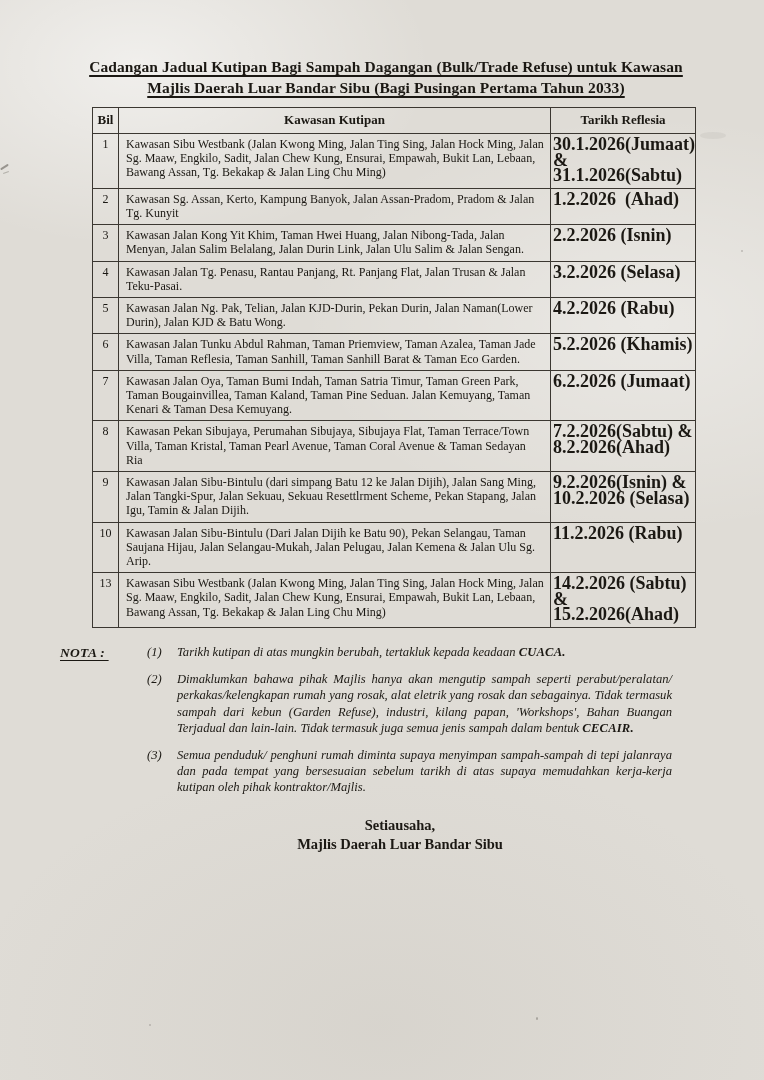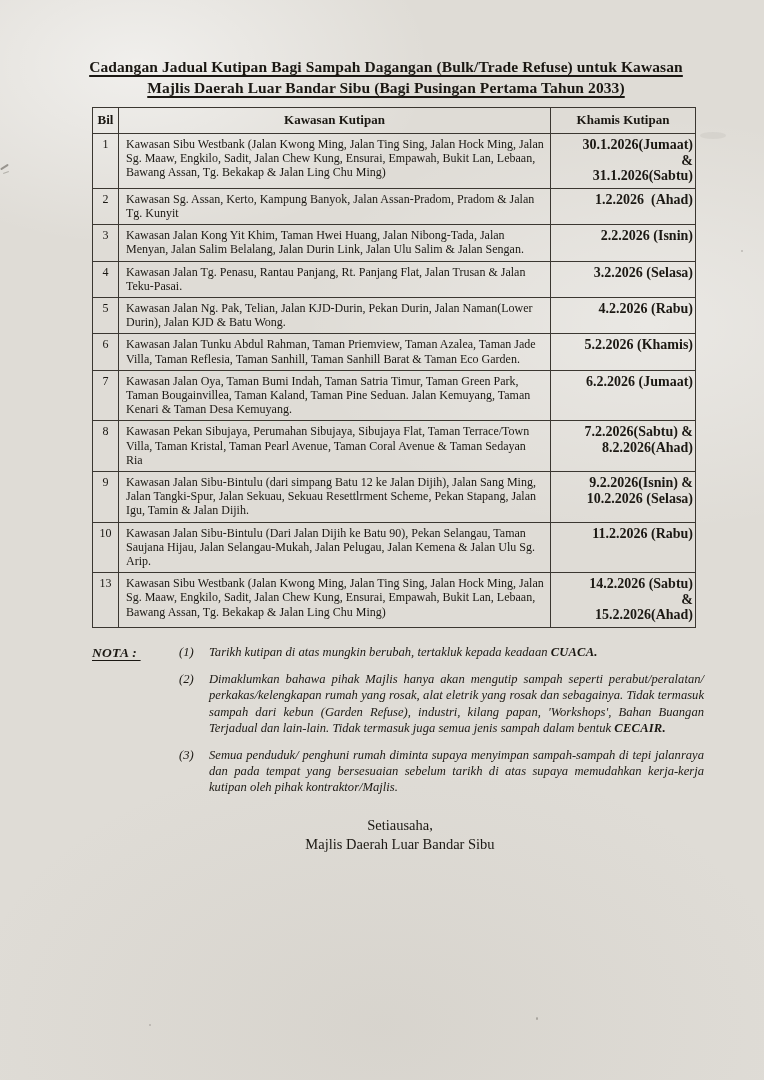--- a/index.html
+++ b/index.html
@@ -47,43 +47,43 @@
     font-weight: bold;
     text-align: center;
     padding: 4px 2px 5px;
   }
   col.bil { width: 26px; }
   col.kaw { width: 432px; }
   col.tar { width: 145px; }
   td.c-bil { text-align: center; font-size: 12px; padding-top: 3px; }
   td.c-kawasan { font-size: 12px; line-height: 14.2px; padding: 3px 6px 4px 7px; }
   td.c-tarikh {
-    text-align: right;
+    text-align: left;
     font-weight: bold;
-    font-size: 14px;
+    font-size: 18px;
     line-height: 15.6px;
     padding: 3px 2px 4px;
     white-space: pre-wrap;
   }
 
-  .nota-section { margin: 16px 0 0 92px; position: relative; }
+  .nota-section { margin: 16px 0 0 60px; position: relative; }
   .nota-label {
     position: absolute; left: 0; top: 1px;
     font-weight: bold; font-style: italic; font-size: 13.5px;
     text-decoration: underline; text-underline-offset: 3px;
     letter-spacing: .3px;
     white-space: pre;
   }
   .notes { margin-left: 87px; width: 525px; }
   .note { display: flex; font-style: italic; font-size: 12.6px; line-height: 16.2px; margin-bottom: 11px; }
   .note-num { flex: 0 0 30px; }
   .note-body { flex: 1 1 auto; text-align: justify; }
   .note-body b { letter-spacing: .2px; }
 
-  .signature { margin: 20px 0 0 0; text-align: center; font-weight: normal; font-size: 14.5px; line-height: 19px; padding-left: 36px; }
+  .signature { margin: 20px 0 0 0; text-align: center; font-weight: bold; font-size: 14.5px; line-height: 19px; padding-left: 36px; }
 </style>
 </head>
 <body>
 
 <div class="page-inner">
 
   <span class="artifact a1"></span>
   <span class="artifact a2"></span>
   <span class="artifact a3"></span>
   <span class="artifact a4"></span>
@@ -98,21 +98,21 @@
   <table class="sched">
     <colgroup>
       <col class="bil">
         <col class="kaw">
         <col class="tar">
     </colgroup>
     <thead>
       <tr>
         <th>Bil</th>
         <th>Kawasan Kutipan</th>
-        <th>Khamis Kutipan</th>
+        <th>Tarikh Reflesia</th>
       </tr>
     </thead>
     <tbody id="rows">
         <tr>
           <td class="c-bil">1</td>
           <td class="c-kawasan">Kawasan Sibu Westbank (Jalan Kwong Ming, Jalan Ting Sing, Jalan Hock Ming, Jalan Sg. Maaw, Engkilo, Sadit, Jalan Chew Kung, Ensurai, Empawah, Bukit Lan, Lebaan, Bawang Assan, Tg. Bekakap &amp; Jalan Ling Chu Ming)</td>
           <td class="c-tarikh">30.1.2026(Jumaat)
 &amp;
 31.1.2026(Sabtu)</td>
         </tr>

